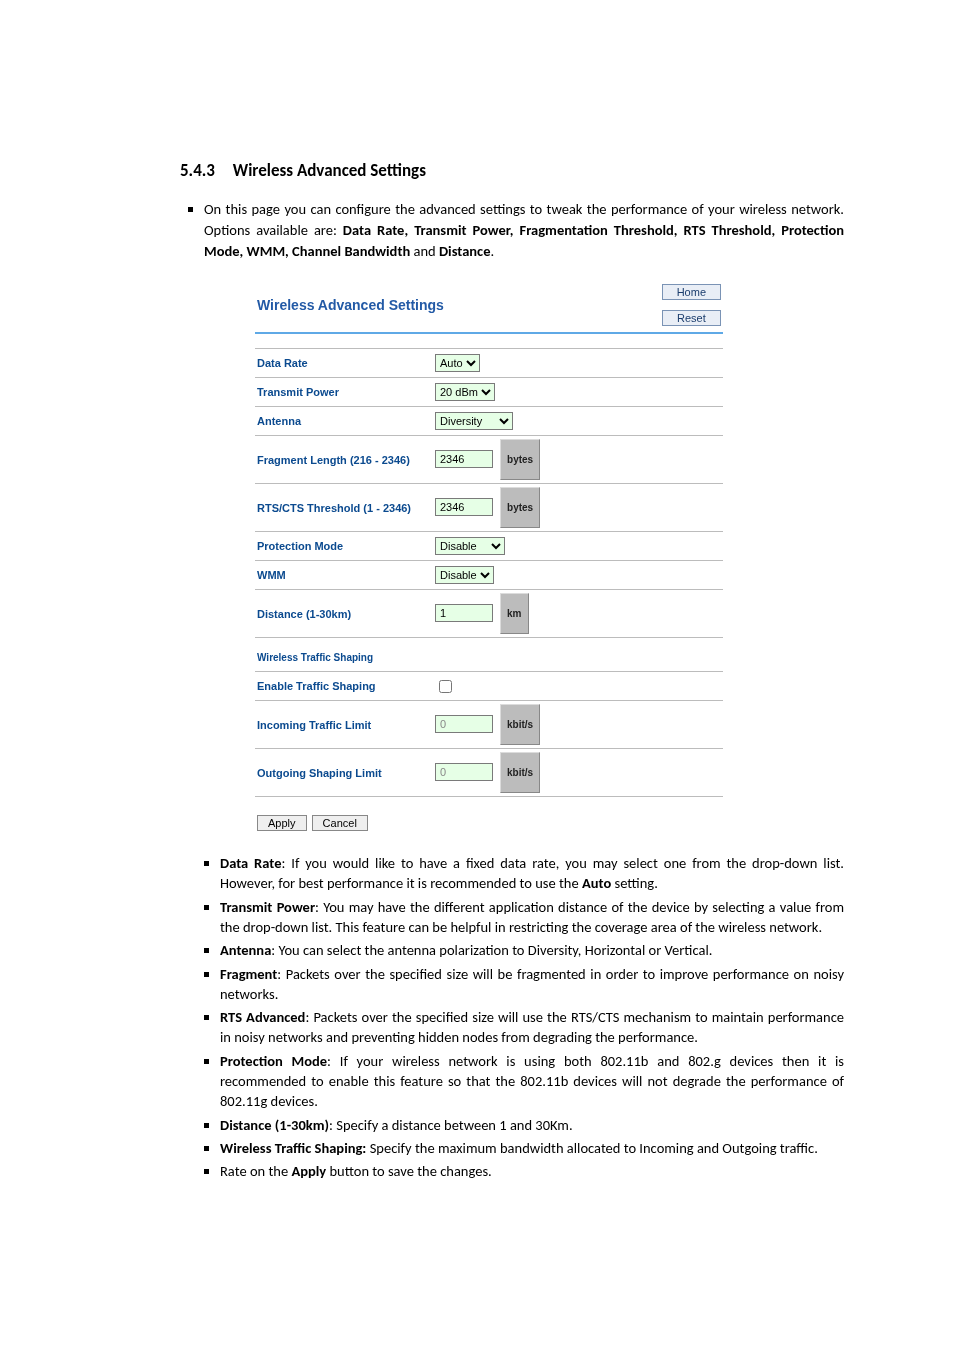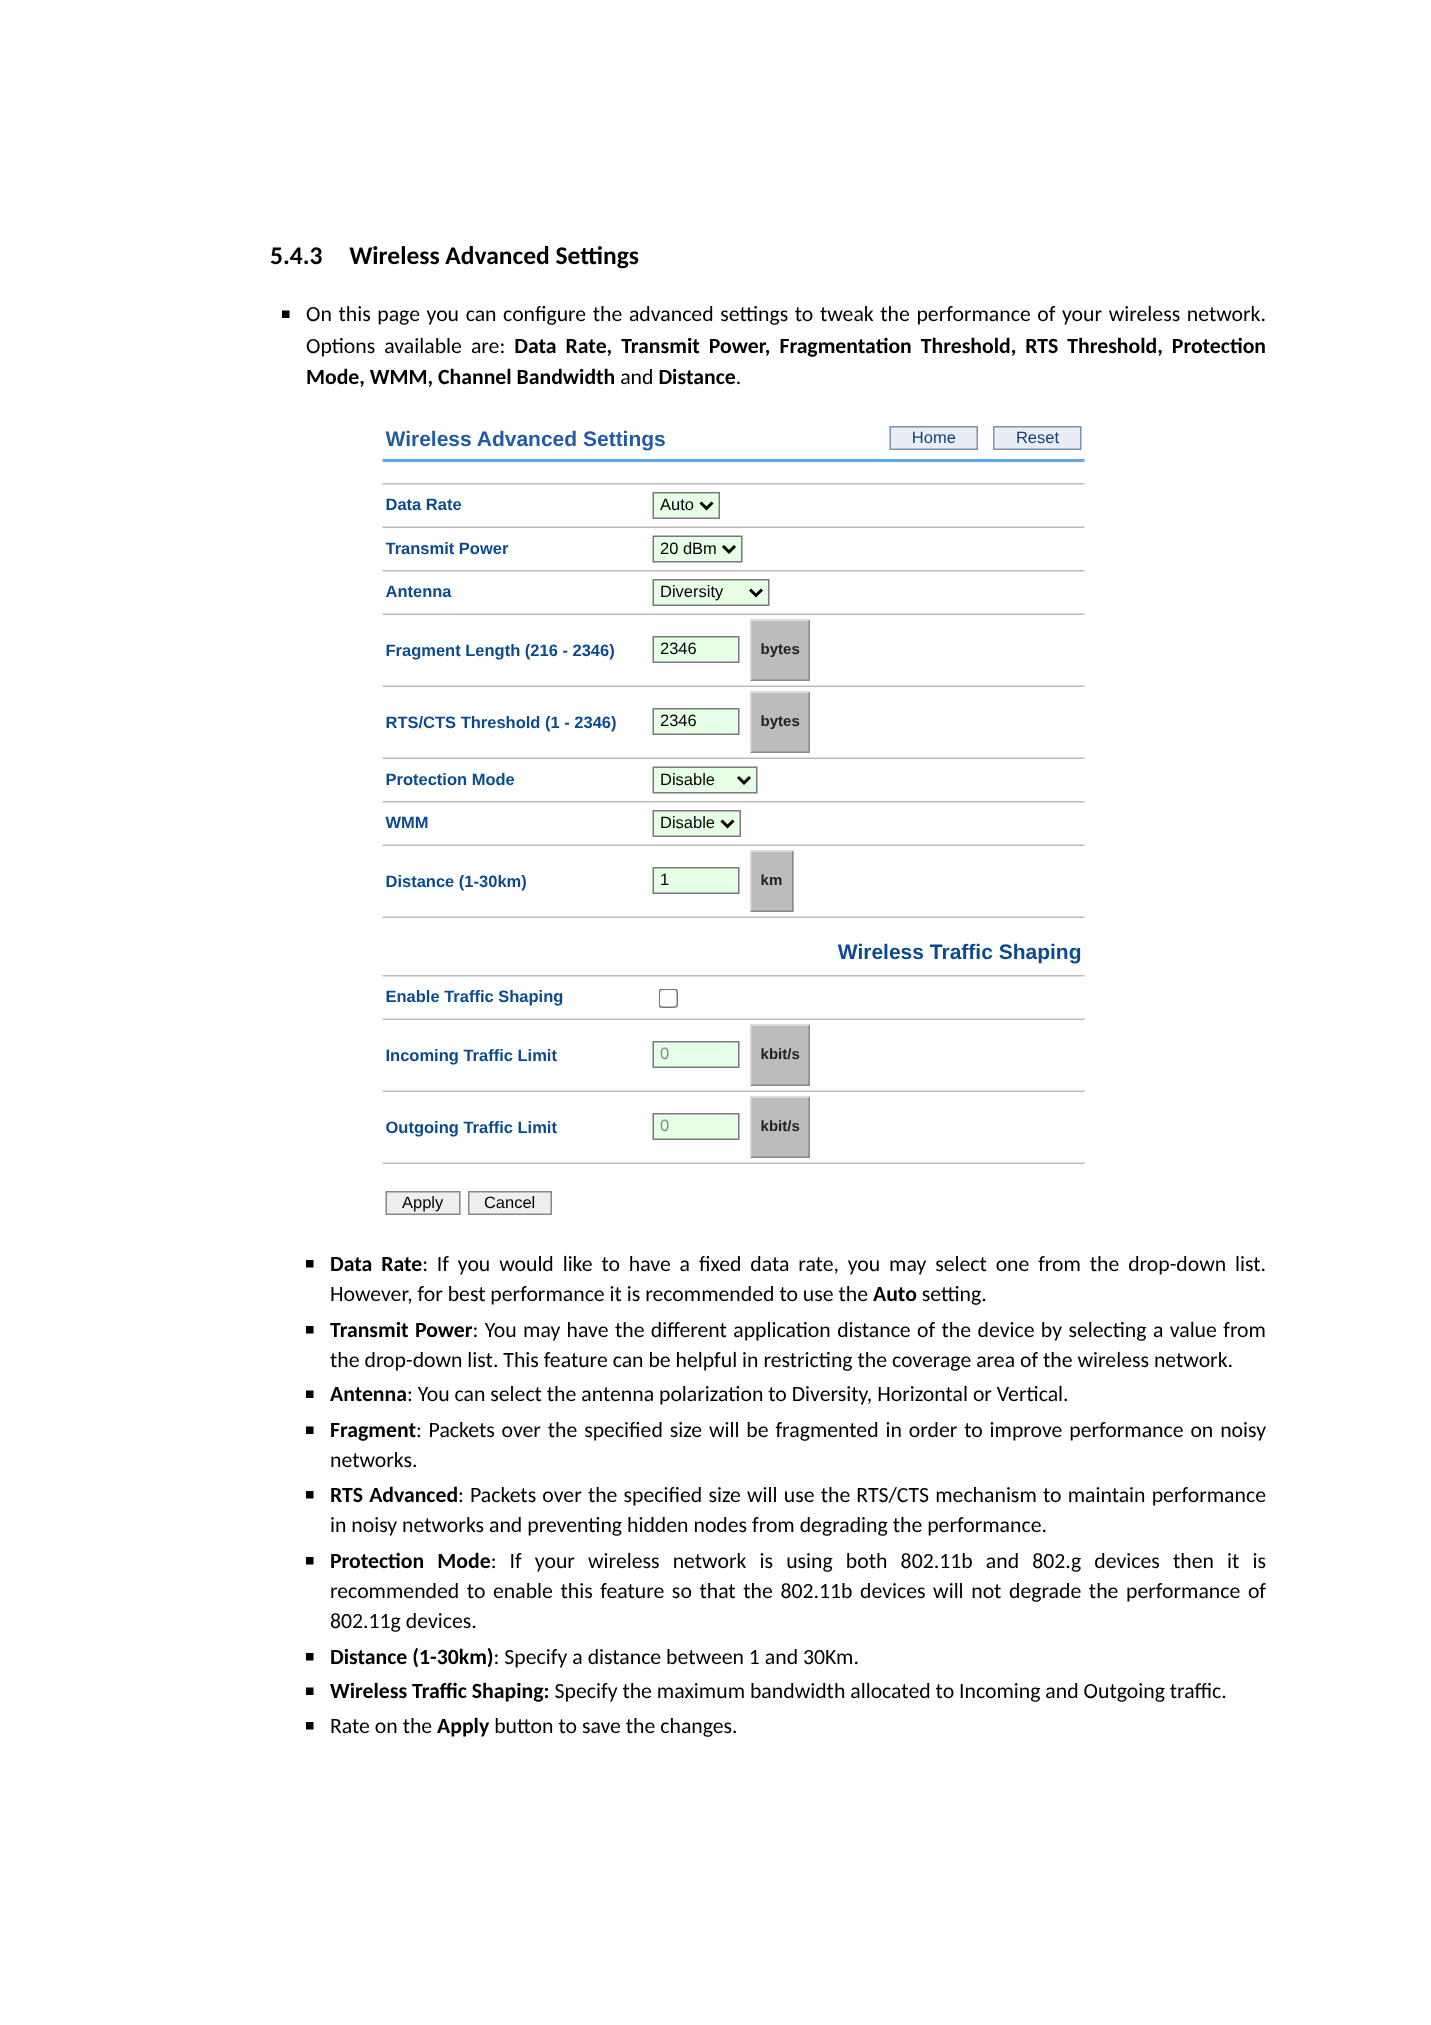--- a/index.html
+++ b/index.html
@@ -54,21 +54,21 @@
     display: flex;
     align-items: center;
     justify-content: space-between;
     padding: 4px 2px 6px 2px;
   }
   .panel-title {
     color: #235aa6;
     font-weight: bold;
     font-size: 14px;
   }
-  .top-btns { display: flex; gap: 10px; }
+  .top-btns { display: flex; gap: 10px; flex-direction: column; }
   .top-btn {
     background: #e9eef6;
     border: 1px solid #7a93b5;
     color: #1b3d6d;
     font-size: 11px;
     padding: 1px 14px;
     cursor: pointer;
   }
   .hr {
     height: 2px;
@@ -122,22 +122,21 @@
     font-weight: bold;
     padding: 14px 6px;
     margin-left: 4px;
     color: #222;
     text-align: center;
   }
   .sub-heading {
     font-weight: bold;
     color: #0b4a8f;
     margin: 14px 2px 8px 2px;
-    font-size: 14px;
-    text-align: right;
+    font-size: 10px;
   }
   .bottom-btns {
     margin: 18px 2px 0 2px;
   }
   .sys-btn {
     background: #efefef;
     border: 1px solid #888;
     font-size: 11px;
     padding: 1px 10px;
     cursor: pointer;
@@ -222,21 +221,21 @@
         <div class="val"><input type="checkbox" style=""></div>
       </div>
       <div class="row">
         <div class="label">Incoming Traffic Limit</div>
         <div class="val">
           <input type="text" class="disabled" disabled="" value="0" style="">
           <span class="unit">kbit/s</span>
         </div>
       </div>
       <div class="row">
-        <div class="label">Outgoing Traffic Limit</div>
+        <div class="label">Outgoing Shaping Limit</div>
         <div class="val">
           <input type="text" class="disabled" disabled="" value="0" style="">
           <span class="unit">kbit/s</span>
         </div>
       </div>
     </div>
 
     <div class="bottom-btns">
       <button class="sys-btn">Apply</button>
       <button class="sys-btn">Cancel</button>

